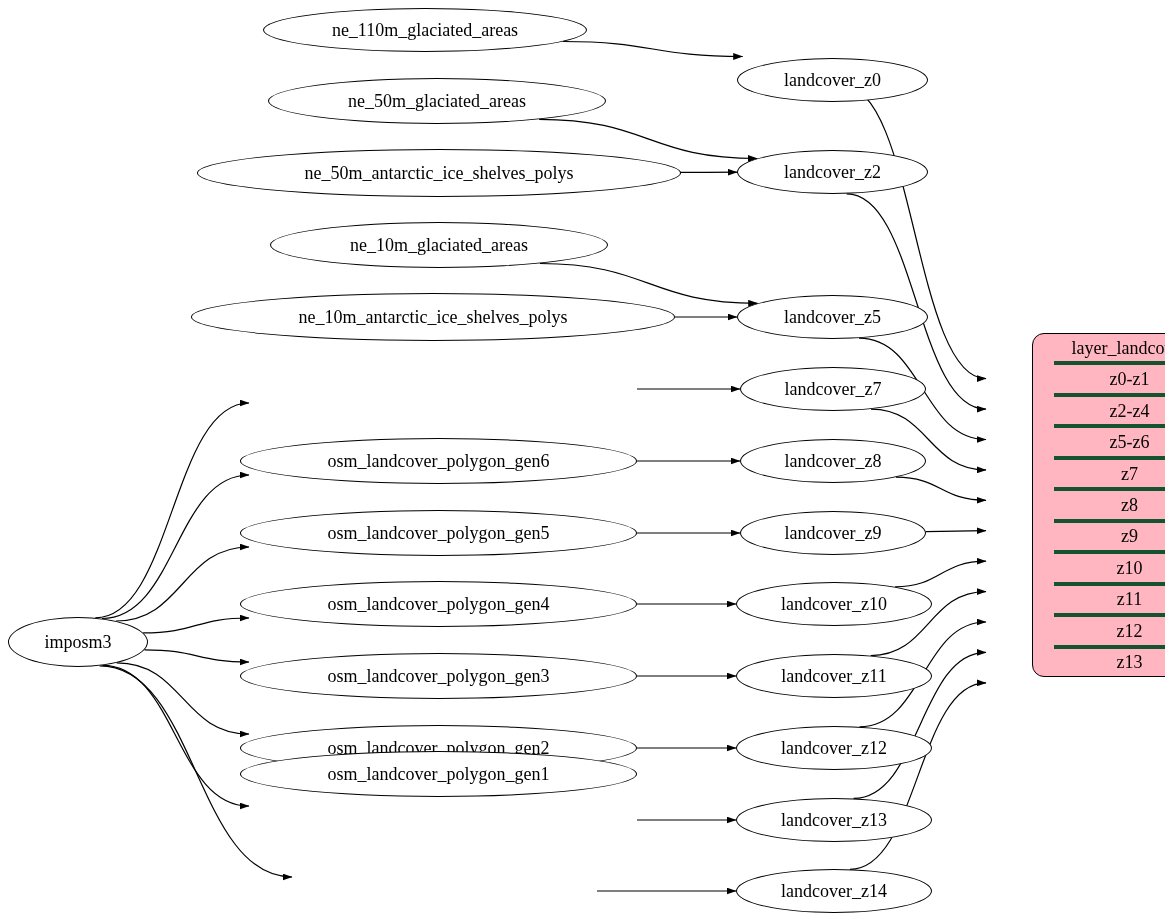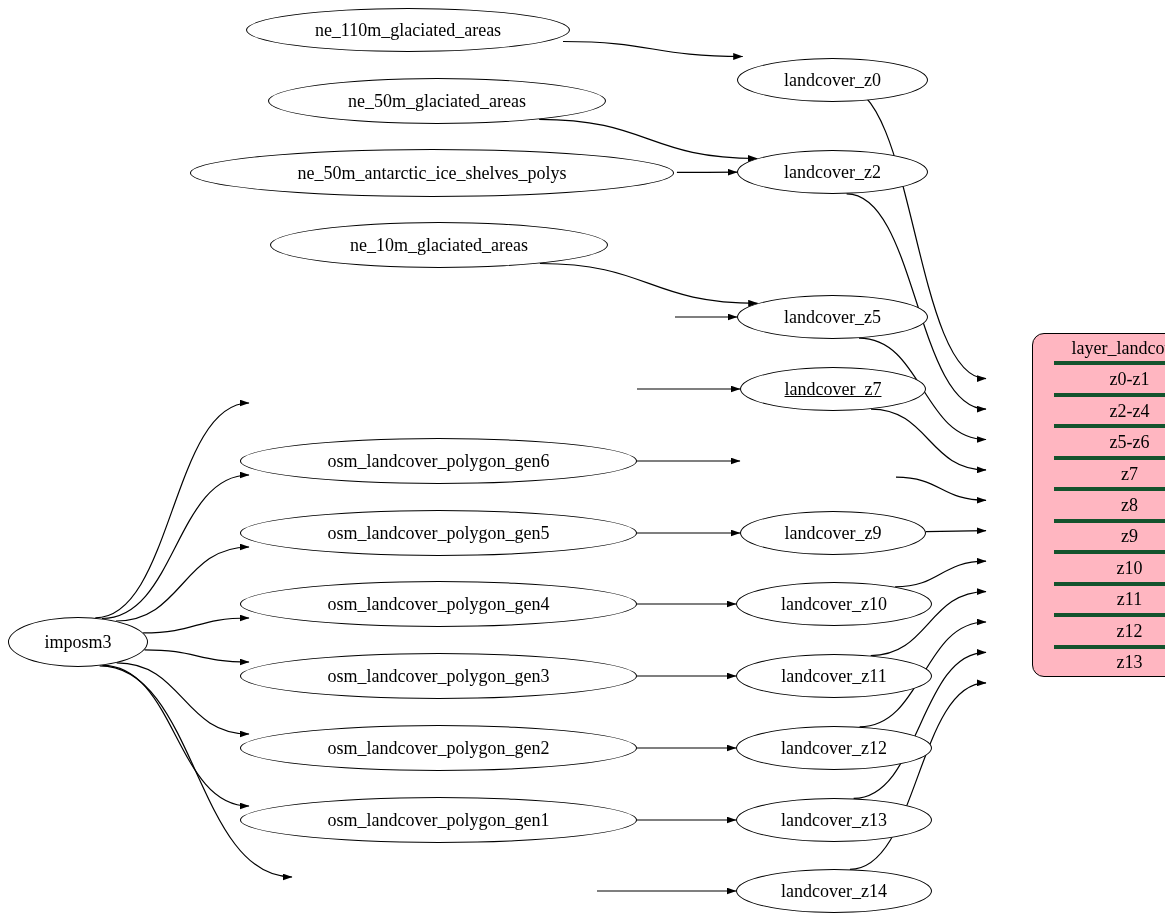--- a/index.html
+++ b/index.html
@@ -105,35 +105,37 @@
       <path d="M925.8,531.6 C955.9,531.6 955.9,530.7 986.0,530.7" class="edge" marker-end="url(#arrow)"></path>
       <path d="M895.1,586.8 C940.5,586.8 940.5,561.2 986.0,561.2" class="edge" marker-end="url(#arrow)"></path>
       <path d="M870.7,655.6 C928.4,655.6 928.4,591.6 986.0,591.6" class="edge" marker-end="url(#arrow)"></path>
       <path d="M859.6,726.8 C922.8,726.8 922.8,622.0 986.0,622.0" class="edge" marker-end="url(#arrow)"></path>
       <path d="M853.6,798.4 C919.8,798.4 919.8,652.4 986.0,652.4" class="edge" marker-end="url(#arrow)"></path>
       <path d="M849.9,869.3 C917.9,869.3 917.9,682.9 986.0,682.9" class="edge" marker-end="url(#arrow)"></path>
     </svg>
 
   <div class="node" style="left:8px; top:617px; width:140px; height:50px;">imposm3</div>
 
-  <div class="node" style="left:246px; top:8px; width:324px; height:44px;font-family:Liberation Serif, serif;">ne_110m_glaciated_areas</div>
+  <div class="node" style="left:263px; top:8px; width:324px; height:44px;font-family:Liberation Serif, serif;">ne_110m_glaciated_areas</div>
   <div class="node" style="left:268px; top:78px; width:338px; height:46px;">ne_50m_glaciated_areas</div>
-  <div class="node" style="left:190px; top:149px; width:484px; height:48px;">ne_50m_antarctic_ice_shelves_polys</div>
+  <div class="node" style="left:197px; top:149px; width:484px; height:48px;">ne_50m_antarctic_ice_shelves_polys</div>
   <div class="node" style="left:270px; top:222px; width:338px; height:46px;">ne_10m_glaciated_areas</div>
+  <div class="node" style="left:191px; top:293px; width:484px; height:48px;">ne_10m_antarctic_ice_shelves_polys</div>
   <div class="node" style="left:240px; top:438px; width:397px; height:46px;">osm_landcover_polygon_gen6</div>
   <div class="node" style="left:240px; top:510px; width:397px; height:46px;">osm_landcover_polygon_gen5</div>
   <div class="node" style="left:240px; top:581px; width:397px; height:46px;">osm_landcover_polygon_gen4</div>
   <div class="node" style="left:240px; top:653px; width:397px; height:46px;">osm_landcover_polygon_gen3</div>
   <div class="node" style="left:240px; top:725px; width:397px; height:46px;">osm_landcover_polygon_gen2</div>
-  <div class="node" style="left:240px; top:797px; width:397px; height:46px;">osm_landcover_polygon_gen1</div>
+  <div class="node" style="left:240px; top:751px; width:397px; height:46px;">osm_landcover_polygon_gen1</div>
 
   <div class="node" style="left:737px; top:58px; width:191px; height:44px;">landcover_z0</div>
   <div class="node" style="left:737px; top:150px; width:191px; height:44px;">landcover_z2</div>
   <div class="node" style="left:737px; top:295px; width:191px; height:44px;">landcover_z5</div>
-  <div class="node" style="left:740px; top:367px; width:186px; height:44px;text-decoration:underline;">landcover_z7</div>
+  <div class="node" style="left:740px; top:367px; width:186px; height:44px;">landcover_z7</div>
+  <div class="node" style="left:740px; top:439px; width:186px; height:44px;">landcover_z8</div>
   <div class="node" style="left:740px; top:511px; width:186px; height:44px;">landcover_z9</div>
   <div class="node" style="left:736px; top:582px; width:196px; height:44px;">landcover_z10</div>
   <div class="node" style="left:736px; top:654px; width:196px; height:44px;">landcover_z11</div>
   <div class="node" style="left:736px; top:726px; width:196px; height:44px;">landcover_z12</div>
   <div class="node" style="left:736px; top:798px; width:196px; height:44px;">landcover_z13</div>
   <div class="node" style="left:736px; top:869px; width:196px; height:44px;">landcover_z14</div>
 
   <div class="record" style="left:1032px; top:333px; width:174px; height:344px;padding-left:21px;">
     <div class="record-row">layer_landcover</div>
     <div class="record-row">z0-z1</div>

